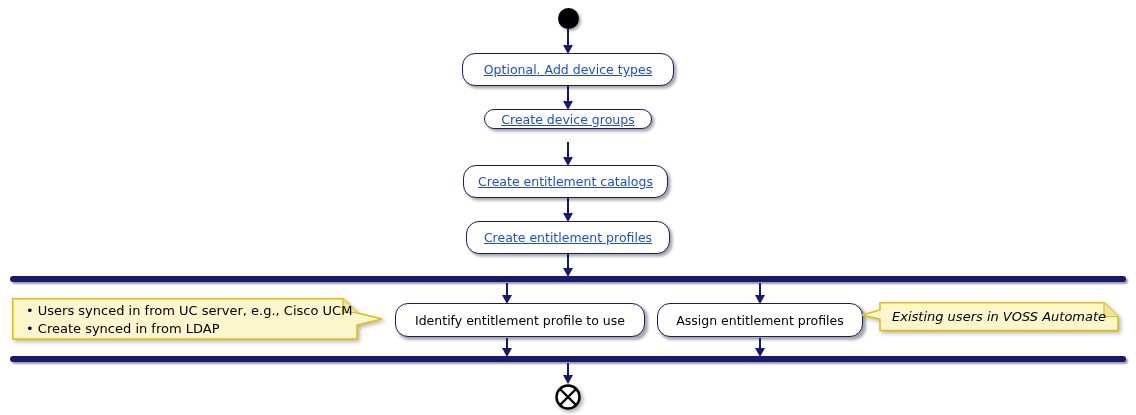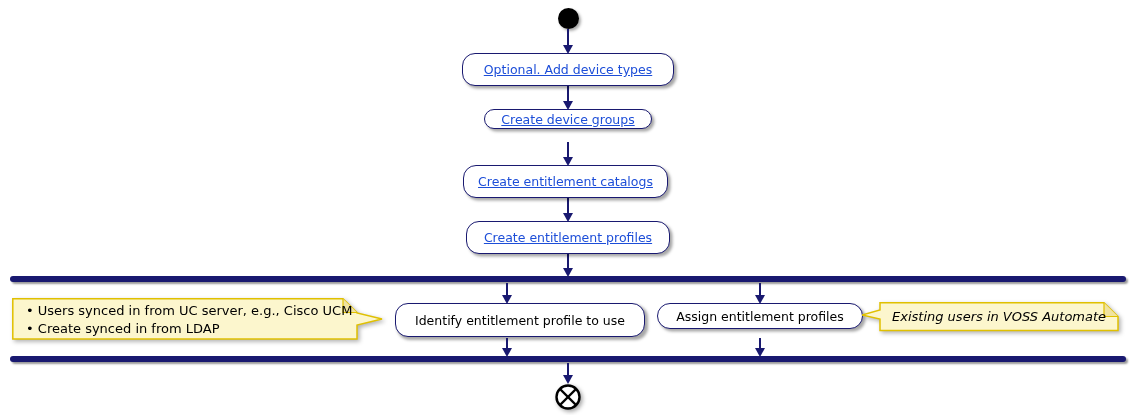--- a/index.html
+++ b/index.html
@@ -85,21 +85,21 @@
     <path d="M331,0.8 V14.5 H345" fill="#F0E3A0" stroke="#E0C000" stroke-width="1.2"></path>
   </svg>
   <div class="note-text" style="left:26px;top:302px;">
     <div class="note-line">Users synced in from UC server, e.g., Cisco UCM</div>
     <div class="note-line">Create synced in from LDAP</div>
   </div>
 
   <div class="activity" style="left:383px;top:303px;width:250px;height:34px;margin-left:12px;">
     <span>Identify entitlement profile to use</span>
   </div>
-  <div class="activity" style="left:657px;top:303px;width:206px;height:26px;">
+  <div class="activity" style="left:657px;top:303px;width:206px;height:34px;">
     <span>Assign entitlement profiles</span>
   </div>
 
   <svg class="note-svg" style="left:862px;top:302px;" width="258" height="30">
     <path d="M18,0.8 H242 L256,14.5 V28.5 H18 V17 L0,13 L18,8 Z" fill="#FCF6CD" stroke="#E0C000" stroke-width="1.5"></path>
     <path d="M242,0.8 V14.5 H256" fill="#F0E3A0" stroke="#E0C000" stroke-width="1.2"></path>
   </svg>
   <div class="note-text" style="left:892px;top:303px;line-height:28px;font-style:italic;">Existing users in VOSS Automate</div>
 
   <div class="arrow" style="left:502px;top:338px;height:19px;"></div>

